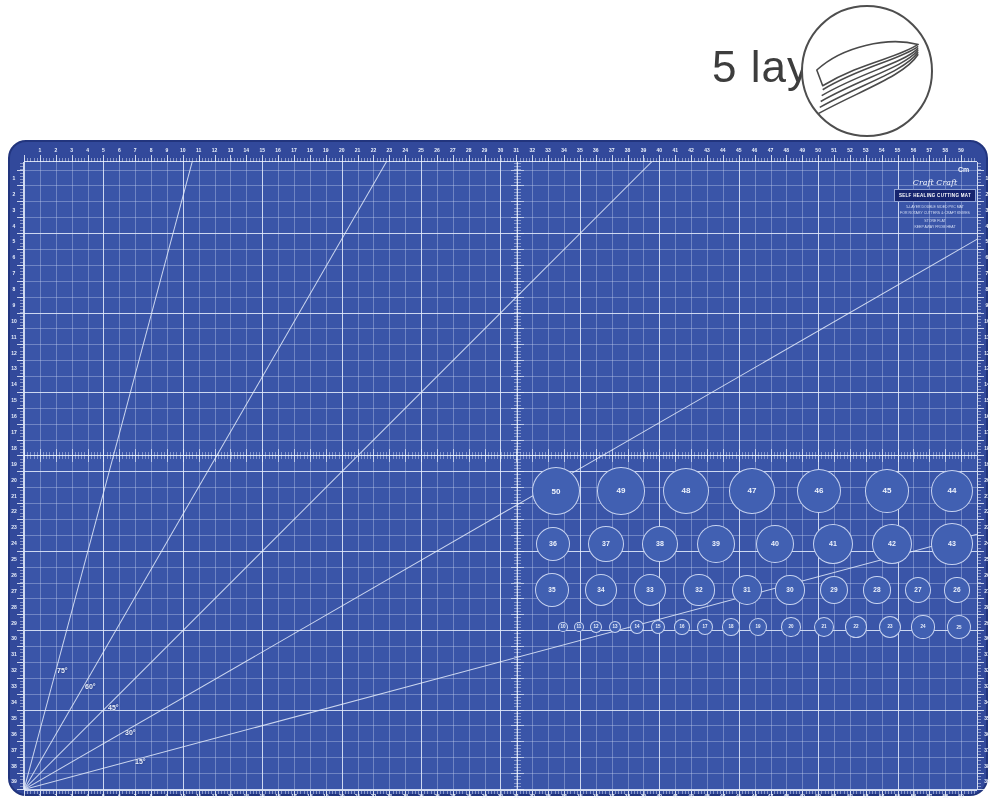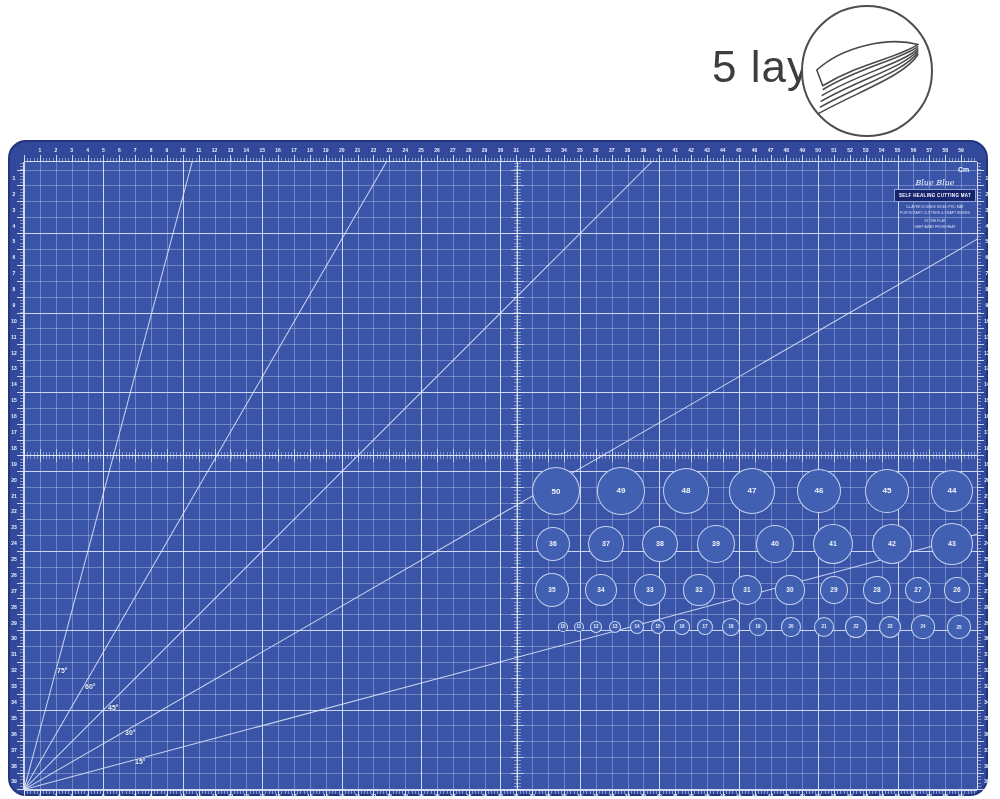--- a/index.html
+++ b/index.html
@@ -112,21 +112,21 @@
 
   <div class="mat">
 
     <div class="grid-area">
       <div class="center-h"></div>
       <div class="center-v"></div>
 
       <div class="cm-label">Cm</div>
 
       <div class="branding">
-        <div class="brand-script">Blue Blue</div>
+        <div class="brand-script">Craft Craft</div>
         <div class="brand-box">SELF HEALING CUTTING MAT</div>
         <div id="brand-lines">
             <div class="brand-line">5-LAYER DOUBLE SIDED PVC MAT</div>
             <div class="brand-line">FOR ROTARY CUTTERS &amp; CRAFT KNIVES</div>
             <div class="brand-line gap">STORE FLAT</div>
             <div class="brand-line">KEEP AWAY FROM HEAT</div>
           </div>
       </div>
     <div class="angle-line" style="transform: rotate(-75deg);"></div>
         <div class="angle-label" style="left: 33px; top: 505px;">75°</div>

